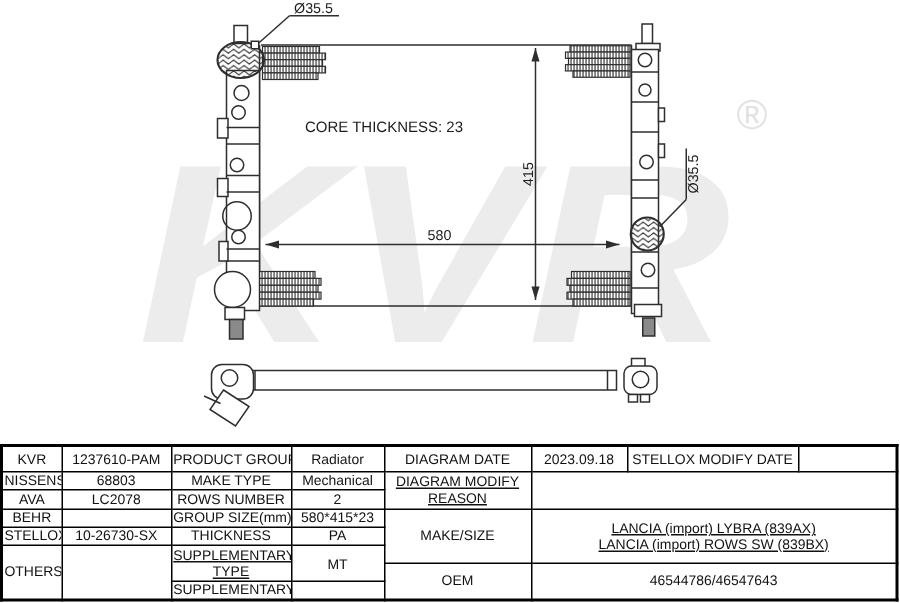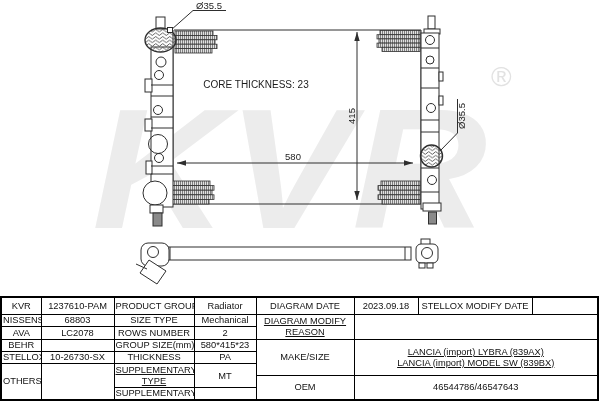--- a/index.html
+++ b/index.html
@@ -192,40 +192,40 @@
       <td>PRODUCT GROUP</td>
       <td>Radiator</td>
       <td>DIAGRAM DATE</td>
       <td>2023.09.18</td>
       <td>STELLOX MODIFY DATE</td>
       <td></td>
     </tr>
     <tr style="height:12px">
       <td>NISSENS</td>
       <td>68803</td>
-      <td>SIZE TYPE</td>
+      <td>MAKE TYPE</td>
       <td>Mechanical</td>
       <td class="wrap" rowspan="2">DIAGRAM MODIFY REASON</td>
       <td rowspan="2" colspan="3"></td>
     </tr>
     <tr style="height:13px">
       <td>AVA</td>
       <td>LC2078</td>
       <td>ROWS NUMBER</td>
       <td>2</td>
     </tr>
     <tr style="height:12px">
       <td>BEHR</td>
       <td></td>
       <td>GROUP SIZE(mm)</td>
       <td>580*415*23</td>
       <td rowspan="3">MAKE/SIZE</td>
       <td rowspan="3" colspan="3" class="wrap">
         <div class="mm-line">LANCIA (import) LYBRA (839AX)</div>
-        <div class="mm-line">LANCIA (import) MODEL SW (839BX)</div>
+        <div class="mm-line">LANCIA (import) ROWS SW (839BX)</div>
       </td>
     </tr>
     <tr style="height:12px">
       <td>STELLOX</td>
       <td>10-26730-SX</td>
       <td>THICKNESS</td>
       <td>PA</td>
     </tr>
     <tr style="height:12px">
       <td rowspan="3">OTHERS</td>

